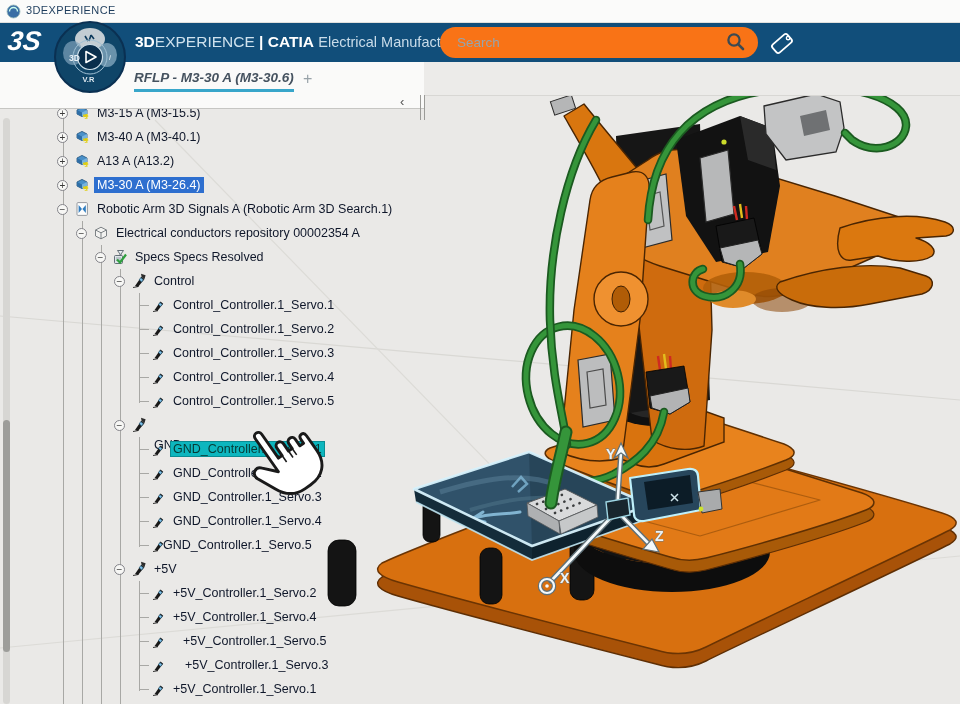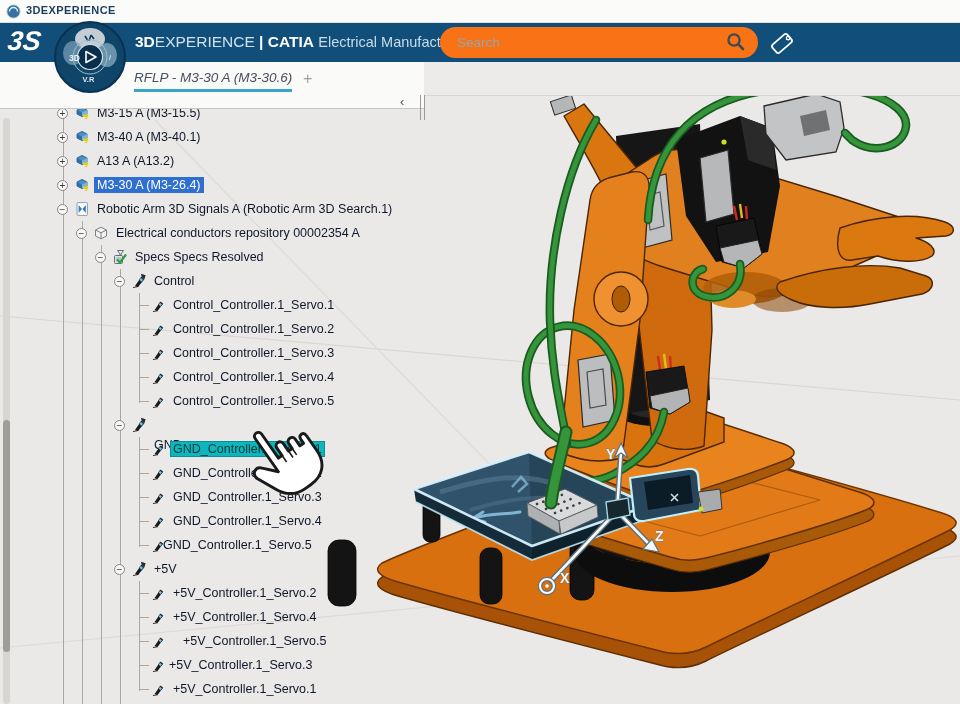--- a/index.html
+++ b/index.html
@@ -20,39 +20,39 @@
   .cable-green{stroke:#35953a;stroke-width:5;fill:none;stroke-linecap:round;}
   .cable-dark.thick{stroke-width:13;}
   .cable-green.thick{stroke-width:9;}
   .oln{stroke:#4a2502;stroke-width:1.4;stroke-linejoin:round;}
   .axis-under{stroke:#5f7078;stroke-width:5.5;fill:none;stroke-linecap:round;}
   .axis-over{stroke:#f4f9fb;stroke-width:2.6;fill:none;stroke-linecap:round;}
   .axis-label{font-family:"Liberation Sans",sans-serif;font-size:14px;fill:#eef4f6;paint-order:stroke;stroke:#6b7c85;stroke-width:.8px;font-weight:bold;}
 
   
   #titlebar{left:0;top:0;width:960px;height:22px;background:#fbfbfa;border-bottom:1px solid #e0e0dd;z-index:6;}
-  #titlebar-text{left:26px;top:4px;font-size:11px;font-weight:bold;color:#1d3c5c;letter-spacing:.4px;z-index:7;}
+  #titlebar-text{left:26px;top:4px;font-size:11px;font-weight:normal;color:#1d3c5c;letter-spacing:.4px;z-index:7;}
   #appbar{left:0;top:22px;width:960px;height:40px;background:var(--header-blue);z-index:5;}
   #brand{left:135px;top:33px;font-size:15.5px;color:#fff;white-space:nowrap;z-index:6;}
   #brand .bold{font-weight:bold;color:#ffffff;}
   #brand .light{font-weight:normal;color:#cfe2ee;}
   #brand .ctx{font-weight:normal;color:#c9dce9;font-size:14.5px;}
   #search-wrap{left:440px;top:27px;width:318px;height:31px;z-index:6;}
   #search-input{position:absolute;left:0;top:0;width:318px;height:31px;border:none;border-radius:16px;
     padding:0 42px 0 17px;font-size:13.5px;color:#333;background:#f97316;outline:none;box-sizing:border-box;
     font-family:"Liberation Sans",sans-serif;}
   #search-input::placeholder{color:#97a4ab;}
   #search-icon{position:absolute;right:12px;top:5px;}
   #tag-icon{left:767px;top:28px;z-index:6;}
 
   
   #tree-panel-bg{left:0;top:62px;width:424px;height:46px;background:#fafaf9;border-bottom:1px solid #c6c6c3;z-index:4;}
   #tabstrip-right{left:424px;top:62px;width:536px;height:33px;background:#ecebe9;border-bottom:1px solid #d8d7d4;z-index:4;}
   #tab-active{left:134px;top:70px;padding-bottom:4px;border-bottom:3.5px solid var(--tab-accent);
-     font-size:13.5px;font-weight:normal;font-style:italic;color:#45525f;white-space:nowrap;z-index:5;}
+     font-size:13.5px;font-weight:bold;font-style:italic;color:#45525f;white-space:nowrap;z-index:5;}
   #tab-new{left:303px;top:70px;font-size:16px;color:#98a2a8;z-index:5;}
   #tree-collapse{left:400px;top:94px;font-size:13px;color:#555;z-index:5;}
   .split{width:1px;height:25px;background:#9b9b98;top:95px;z-index:5;}
 
   
   #compass{left:52px;top:19px;z-index:7;}
   #logo3ds{left:8px;top:26px;z-index:6;font-style:italic;font-weight:bold;font-size:27px;color:#fff;transform:skewX(-8deg);}
 
   
   #tree-guides{position:absolute;inset:0;z-index:2;}
@@ -585,21 +585,21 @@
     <div class="tree-row">
     <div class="tree-stub" style="left: 139px; width: 10px;"></div>
 
     <div class="tree-ico" style="left: 150px;">
         <svg viewBox="0 0 16 16">
           <path d="M3 14.5 L8 13.7" stroke="#333" stroke-width="1"></path>
           <path d="M4.6 13 L10.5 4.5 L13.2 6.8 L7.4 14 Z" fill="#191919"></path>
           <path d="M9.9 5.5 L12.2 7.4 L10.6 9.4 L8.5 7.5 Z" fill="#7fc0e8" stroke="#16455e" stroke-width="0.6"></path>
         </svg>
       </div>
-    <div class="tree-lab" style="left: 166px; text-align: right;">+5V_Controller.1_Servo.3</div>
+    <div class="tree-lab" style="left: 182px; text-align: right;">+5V_Controller.1_Servo.3</div>
   </div>
     <div class="tree-row">
     <div class="tree-stub" style="left: 139px; width: 10px;"></div>
 
     <div class="tree-ico" style="left: 150px;">
         <svg viewBox="0 0 16 16">
           <path d="M3 14.5 L8 13.7" stroke="#333" stroke-width="1"></path>
           <path d="M4.6 13 L10.5 4.5 L13.2 6.8 L7.4 14 Z" fill="#191919"></path>
           <path d="M9.9 5.5 L12.2 7.4 L10.6 9.4 L8.5 7.5 Z" fill="#7fc0e8" stroke="#16455e" stroke-width="0.6"></path>
         </svg>

